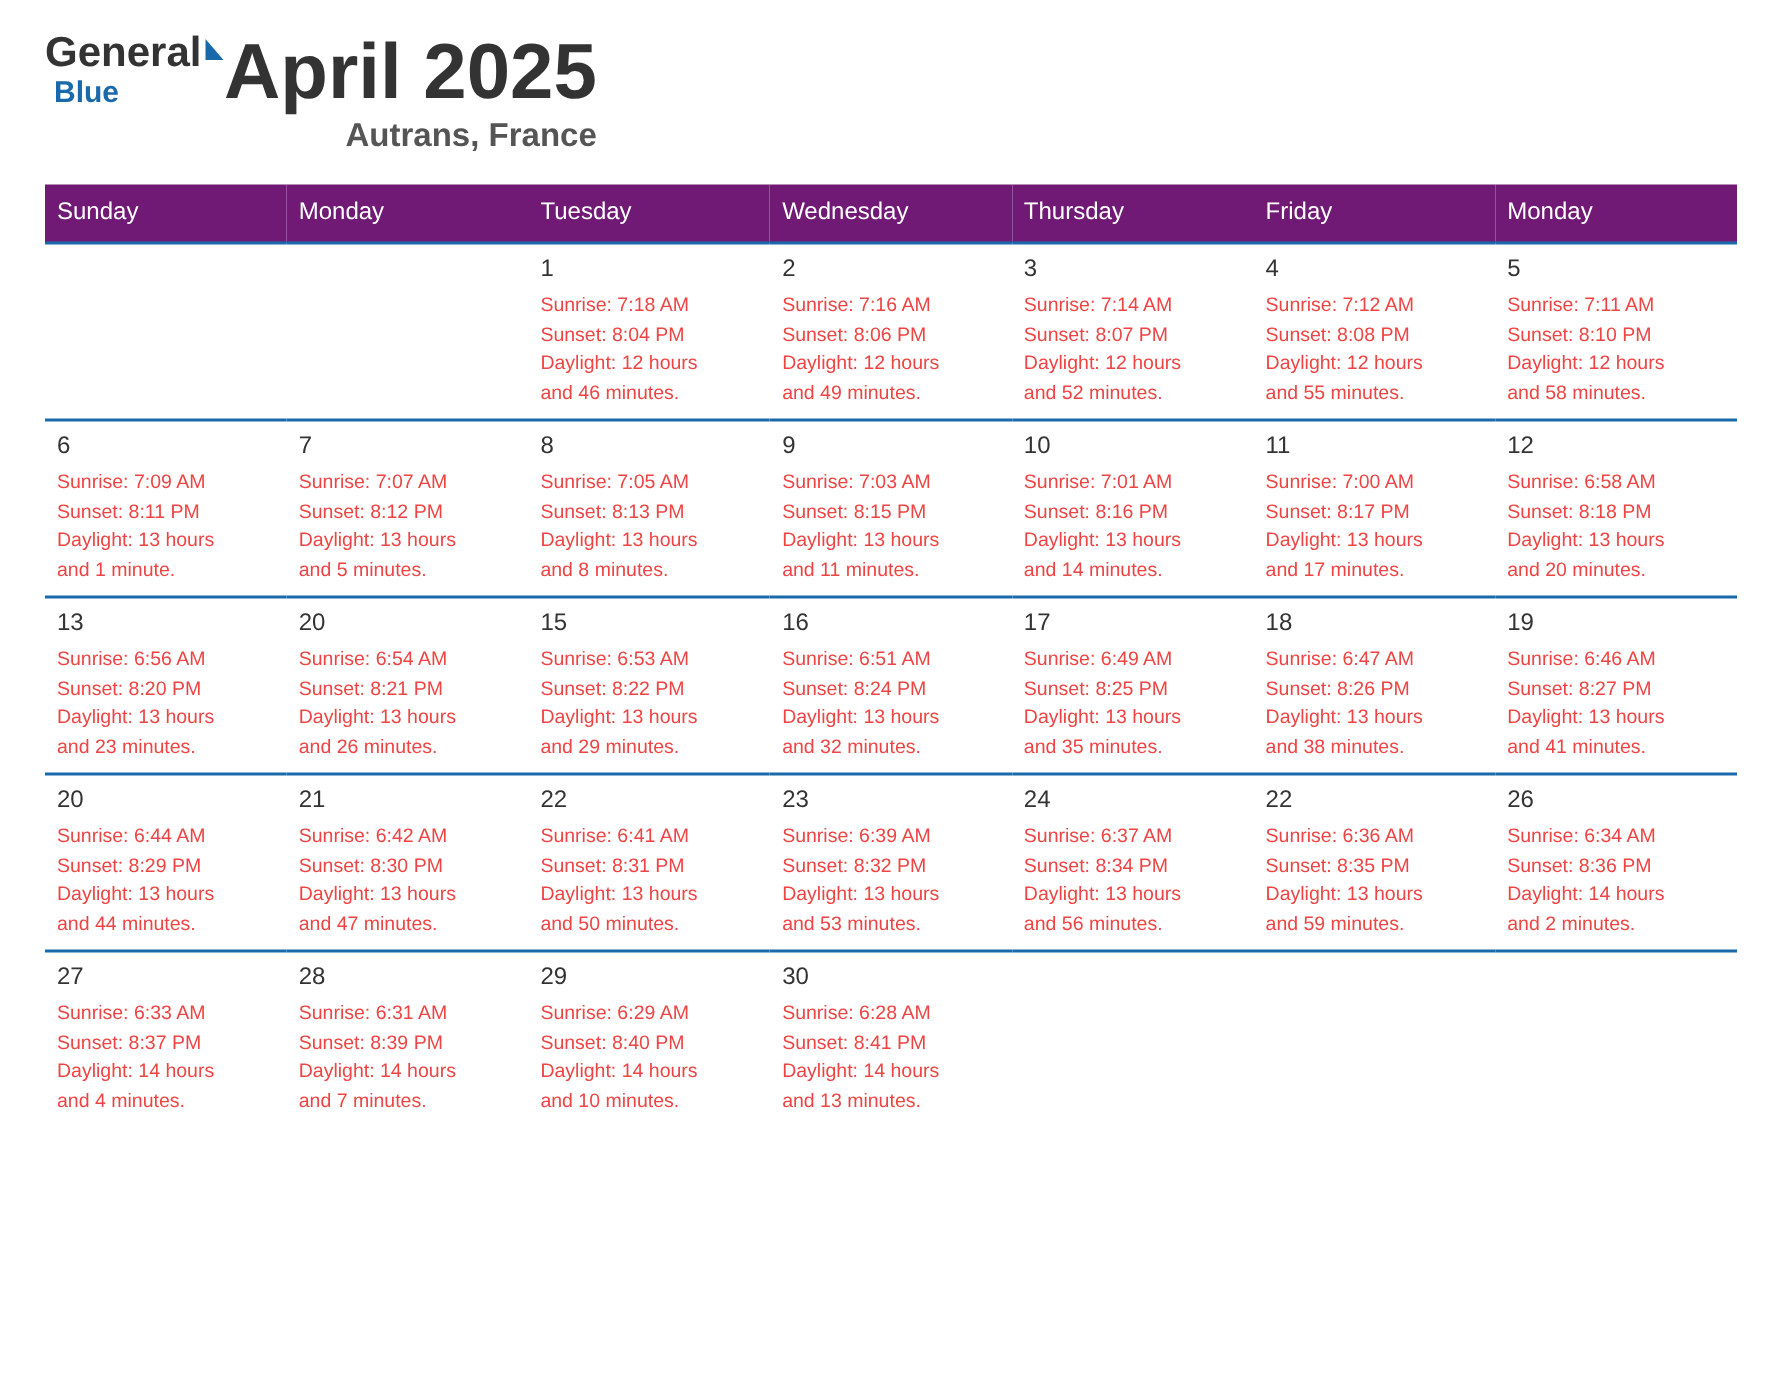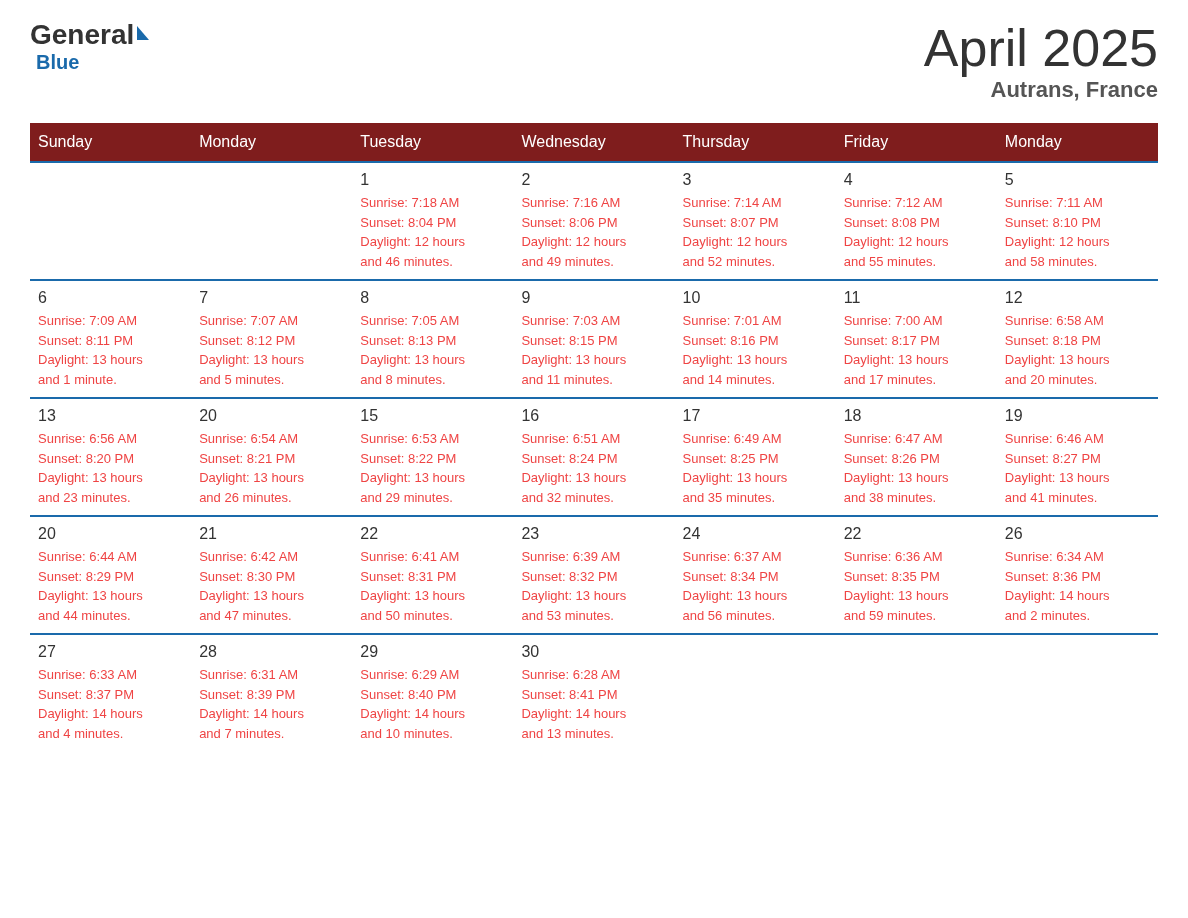--- a/index.html
+++ b/index.html
@@ -6,44 +6,43 @@
     body {
       font-family: Arial, Helvetica, sans-serif;
       background: #fff;
       color: #333;
       width: 1188px;
       min-height: 918px;
       padding: 20px 30px;
     }
     .header {
       display: flex;
-      justify-content: space-between;
       align-items: flex-start;
       margin-bottom: 20px;
     }
     .title-block {
       text-align: right;
     }
     .title-block h1 {
       font-size: 52px;
-      font-weight: normal;
+      font-weight: bold;
       color: #333;
       line-height: 1.1;
     }
     .title-block h2 {
       font-size: 22px;
       font-weight: bold;
       color: #555;
     }
     .calendar {
       width: 100%;
       border-collapse: collapse;
     }
     .calendar thead tr th {
-      background-color: #7f1d1d;
+      background-color: #701a75;
       color: #fff;
       padding: 10px 8px;
       text-align: left;
       font-size: 16px;
       font-weight: normal;
       border: none;
     }
     .calendar tbody tr td {
       vertical-align: top;
       padding: 8px;

